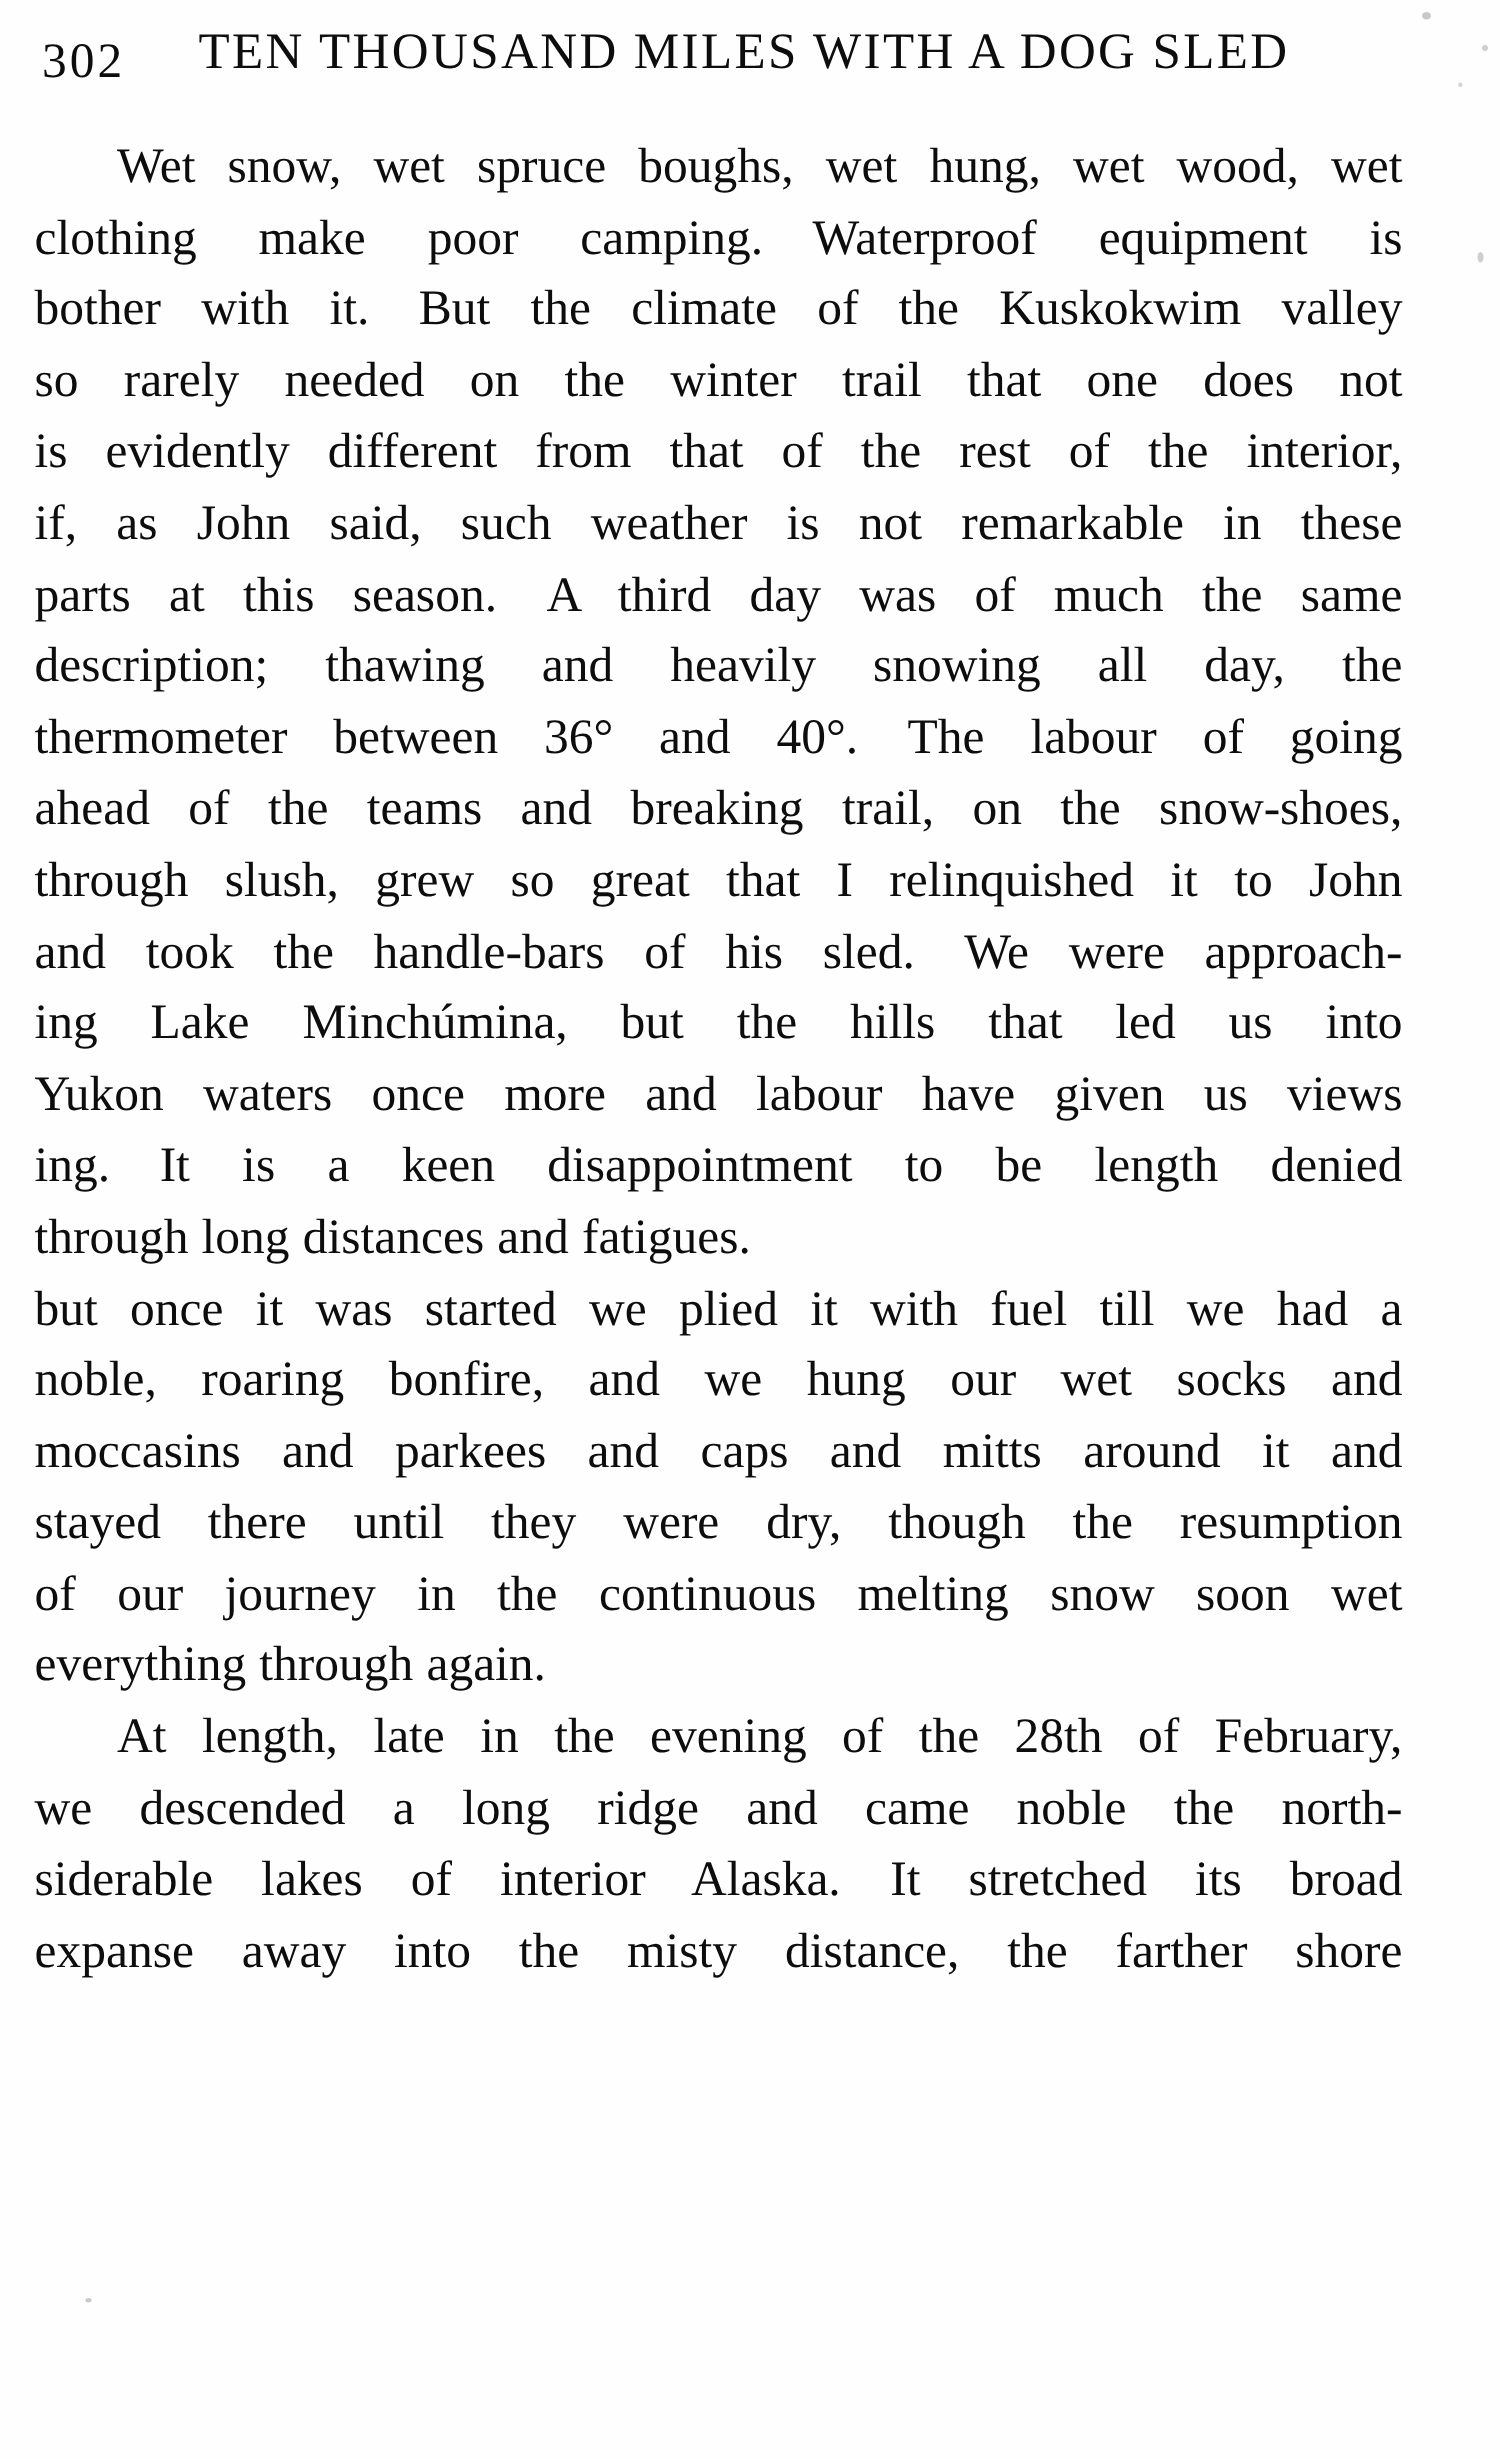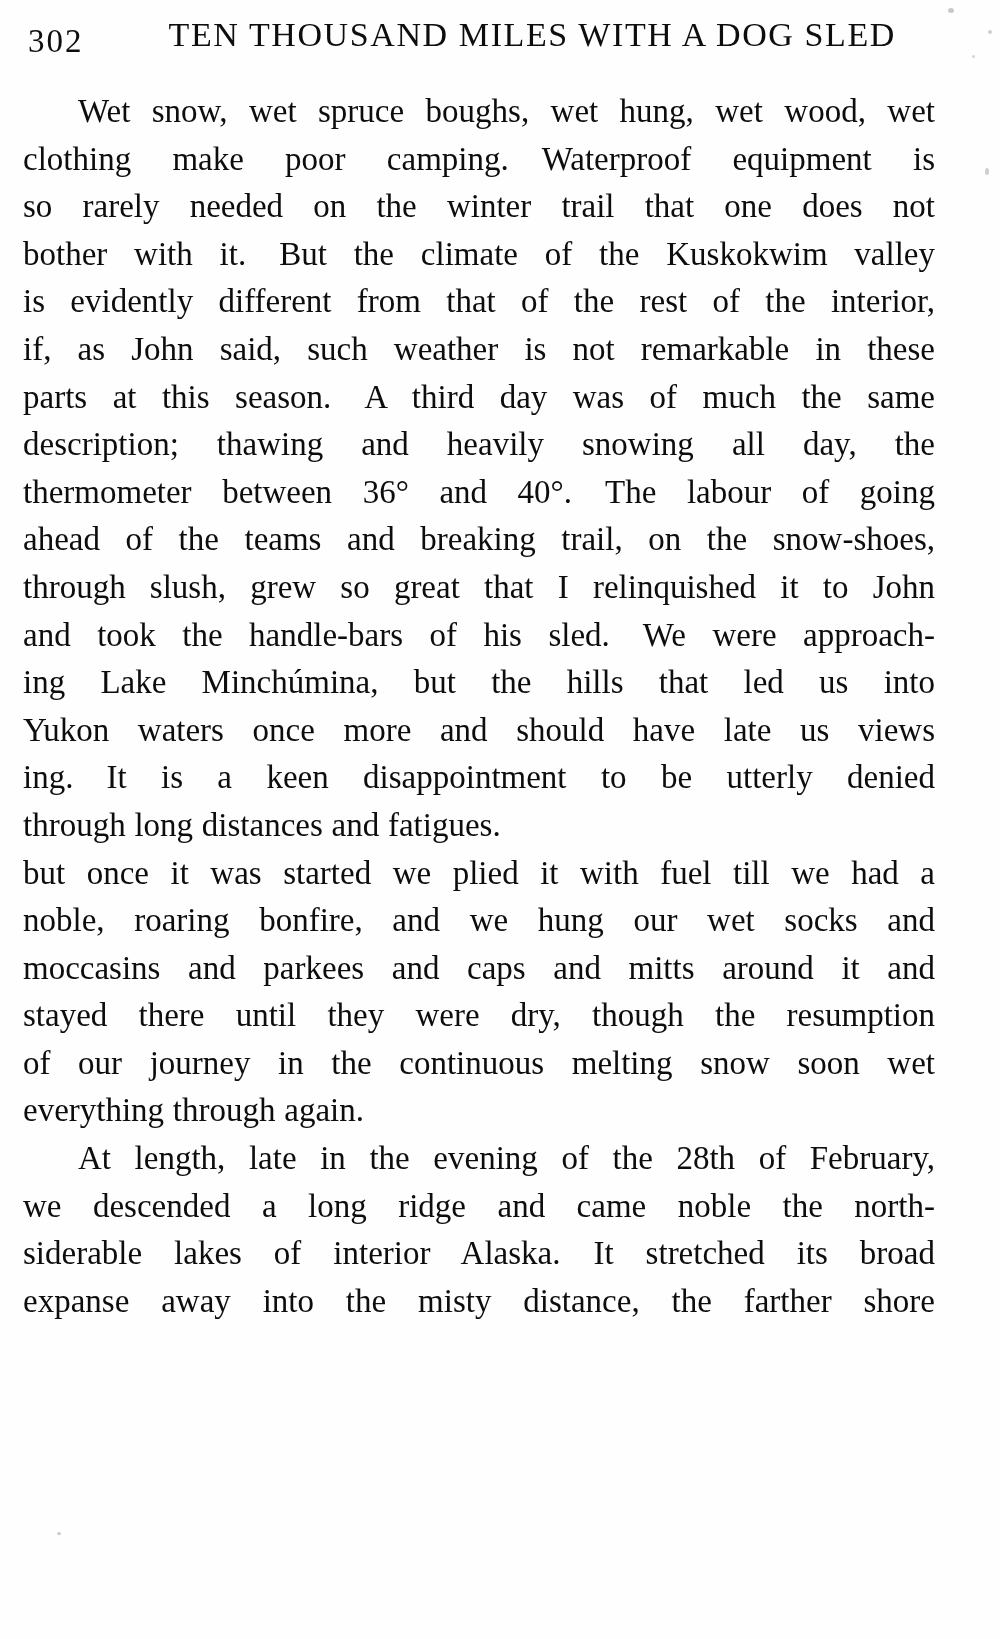--- a/index.html
+++ b/index.html
@@ -24,21 +24,21 @@
     position: absolute;
     left: 28px; top: 7px;
     font-size: 33px;
     font-feature-settings: "onum" 1;
     letter-spacing: 2px;
   }
   .running-title {
     position: absolute;
     left: 96px; right: 104px;
     top: 0;
-    text-align: right;
+    text-align: center;
     font-size: 34px;
     letter-spacing: 1.6px;
     white-space: nowrap;
   }
   .page-body {
     position: absolute;
     top: 88px;
     left: 23px;
     width: 912px;
   }
@@ -68,33 +68,33 @@
 
 <div class="page">
   <header class="page-header">
     <span class="page-number">302</span>
     <span class="running-title">TEN THOUSAND MILES WITH A DOG SLED</span>
   </header>
 
   <main class="page-body">
       <div class="line indent">Wet snow, wet spruce boughs, wet hung, wet wood, wet</div>
       <div class="line">clothing make poor camping. Waterproof equipment is</div>
+      <div class="line">bother with it. But the climate of the Kuskokwim valley</div>
       <div class="line">so rarely needed on the winter trail that one does not</div>
-      <div class="line">bother with it. But the climate of the Kuskokwim valley</div>
       <div class="line">is evidently different from that of the rest of the interior,</div>
       <div class="line">if, as John said, such weather is not remarkable in these</div>
       <div class="line">parts at this season. A third day was of much the same</div>
       <div class="line">description; thawing and heavily snowing all day, the</div>
       <div class="line">thermometer between 36° and 40°. The labour of going</div>
       <div class="line">ahead of the teams and breaking trail, on the snow-shoes,</div>
       <div class="line">through slush, grew so great that I relinquished it to John</div>
       <div class="line">and took the handle-bars of his sled. We were approach-</div>
       <div class="line">ing Lake Minchúmina, but the hills that led us into</div>
-      <div class="line">Yukon waters once more and should have late us views</div>
-      <div class="line">ing. It is a keen disappointment to be utterly denied</div>
+      <div class="line">Yukon waters once more and labour have given us views</div>
+      <div class="line">ing. It is a keen disappointment to be length denied</div>
       <div class="line flush">through long distances and fatigues.</div>
       <div class="line">but once it was started we plied it with fuel till we had a</div>
       <div class="line">noble, roaring bonfire, and we hung our wet socks and</div>
       <div class="line">moccasins and parkees and caps and mitts around it and</div>
       <div class="line">stayed there until they were dry, though the resumption</div>
       <div class="line">of our journey in the continuous melting snow soon wet</div>
       <div class="line flush">everything through again.</div>
       <div class="line indent">At length, late in the evening of the 28th of February,</div>
       <div class="line">we descended a long ridge and came noble the north-</div>
       <div class="line">siderable lakes of interior Alaska. It stretched its broad</div>

